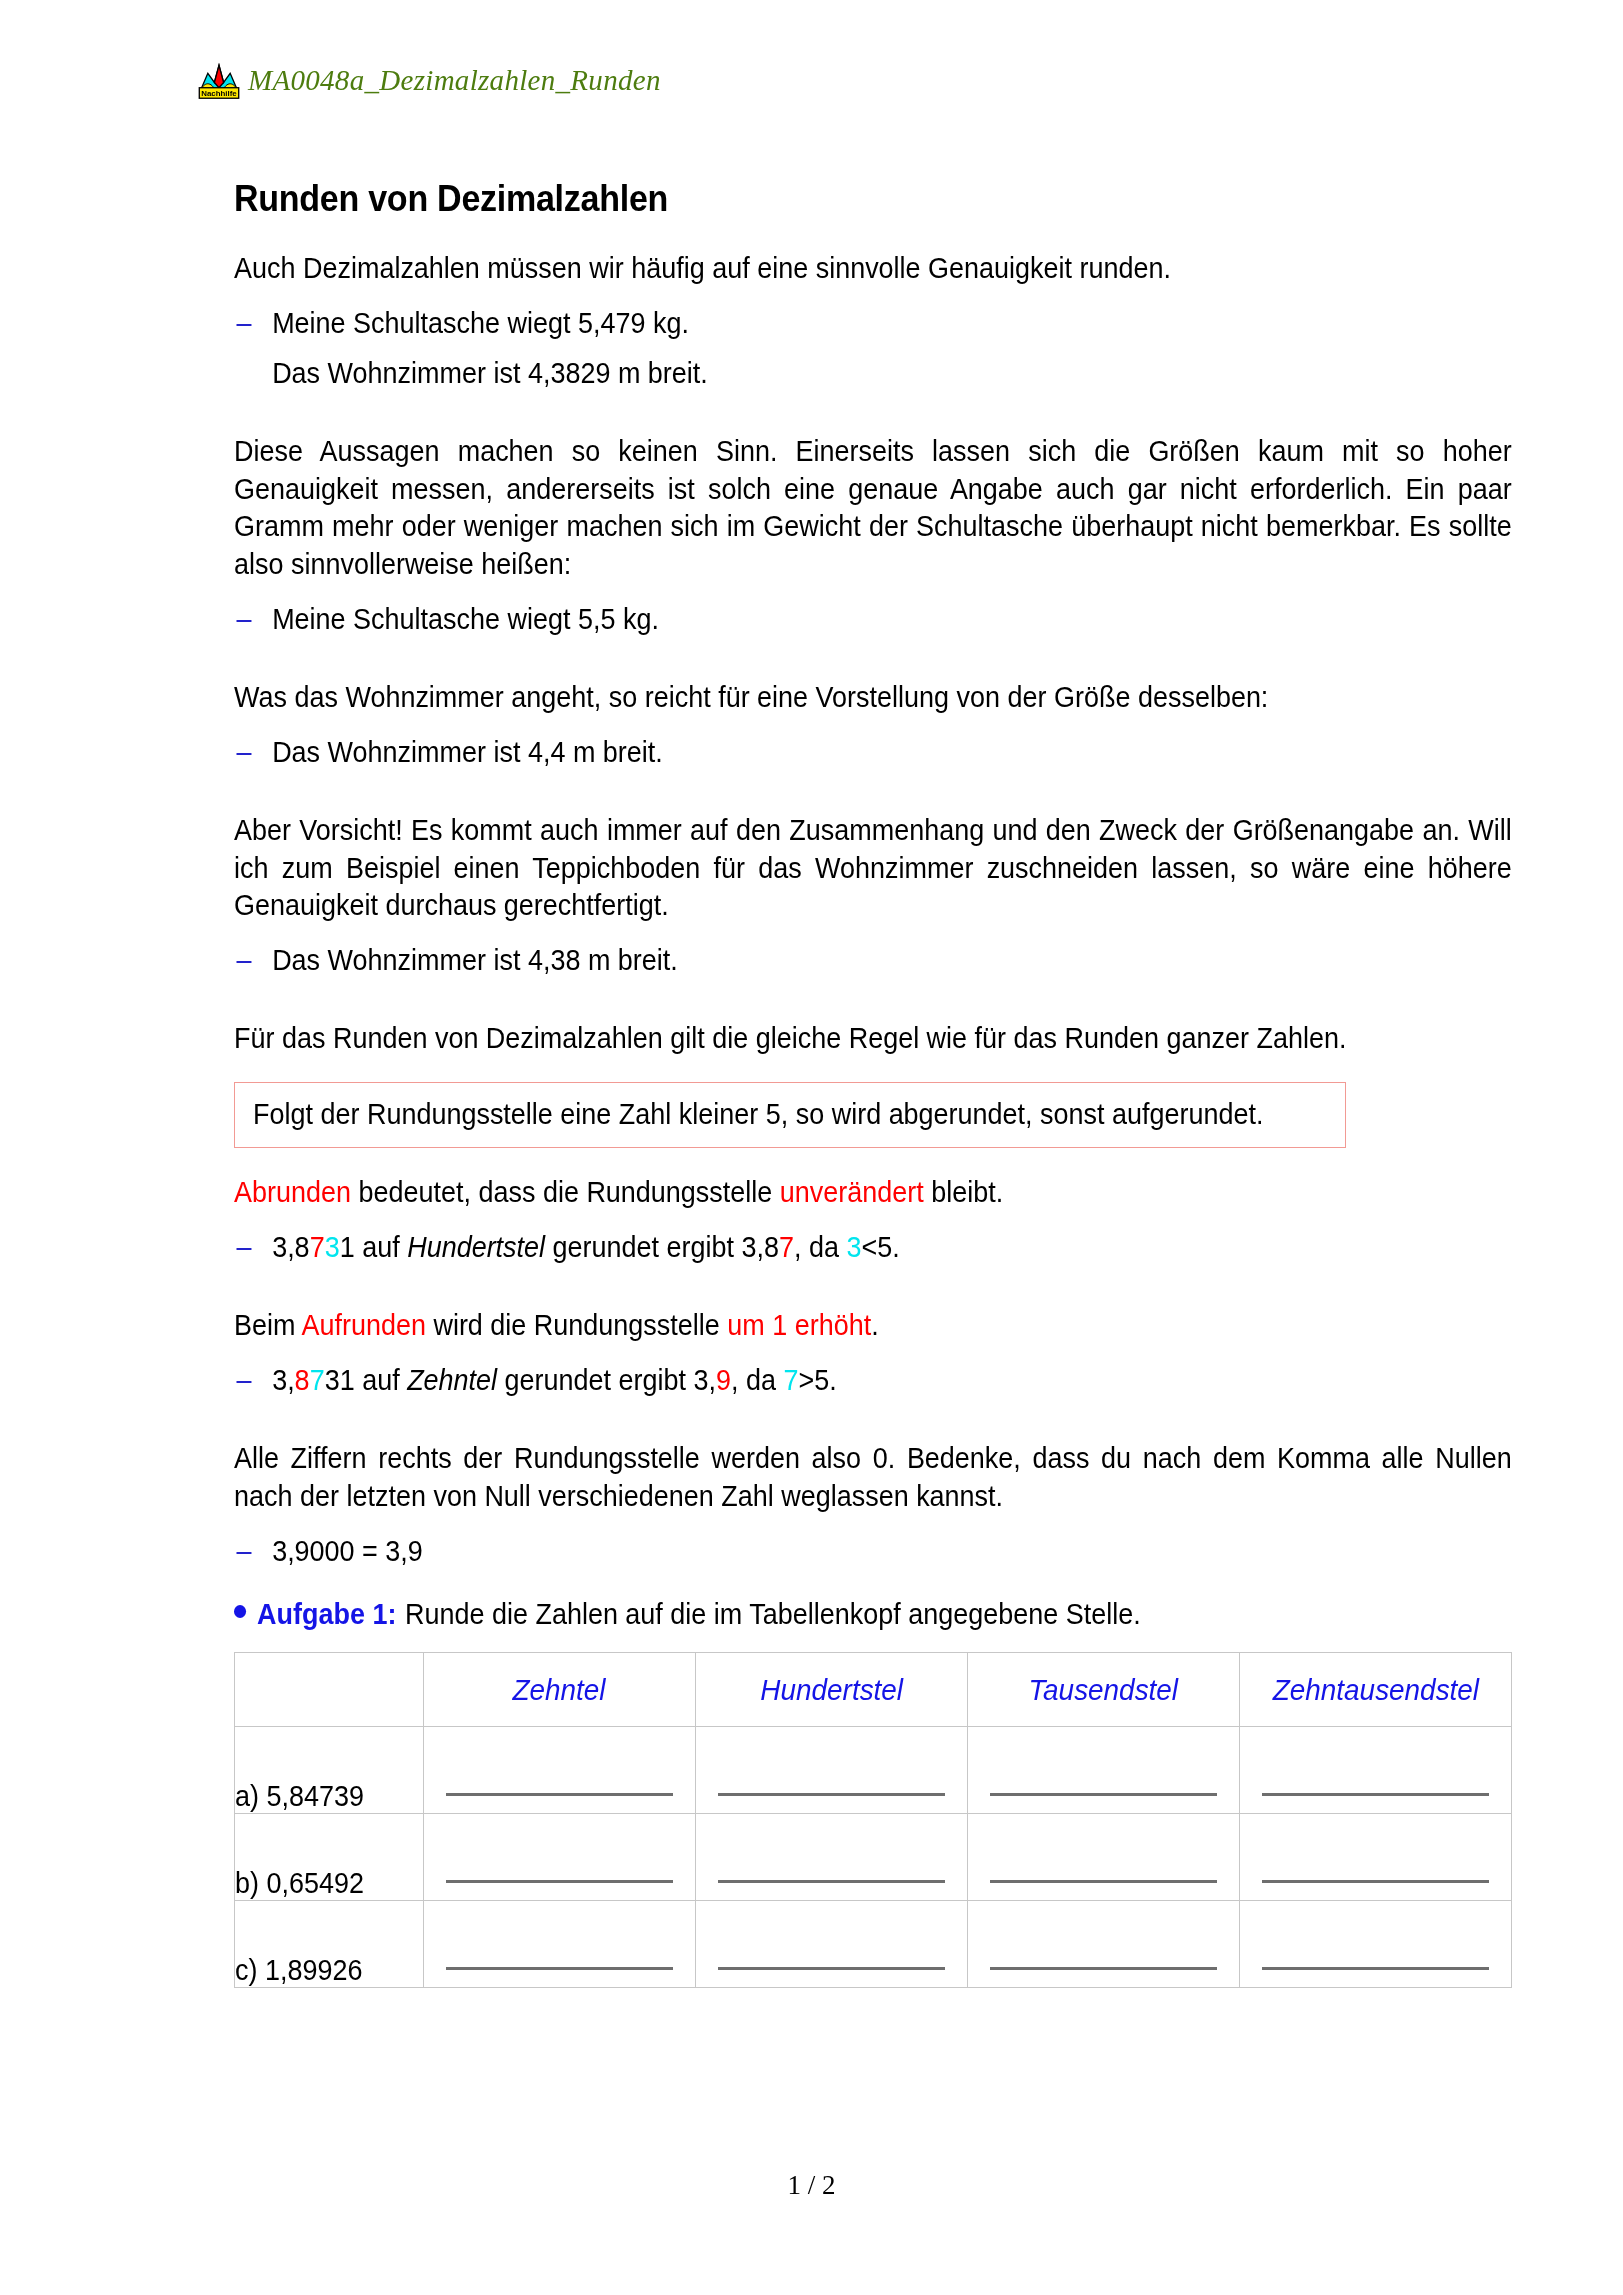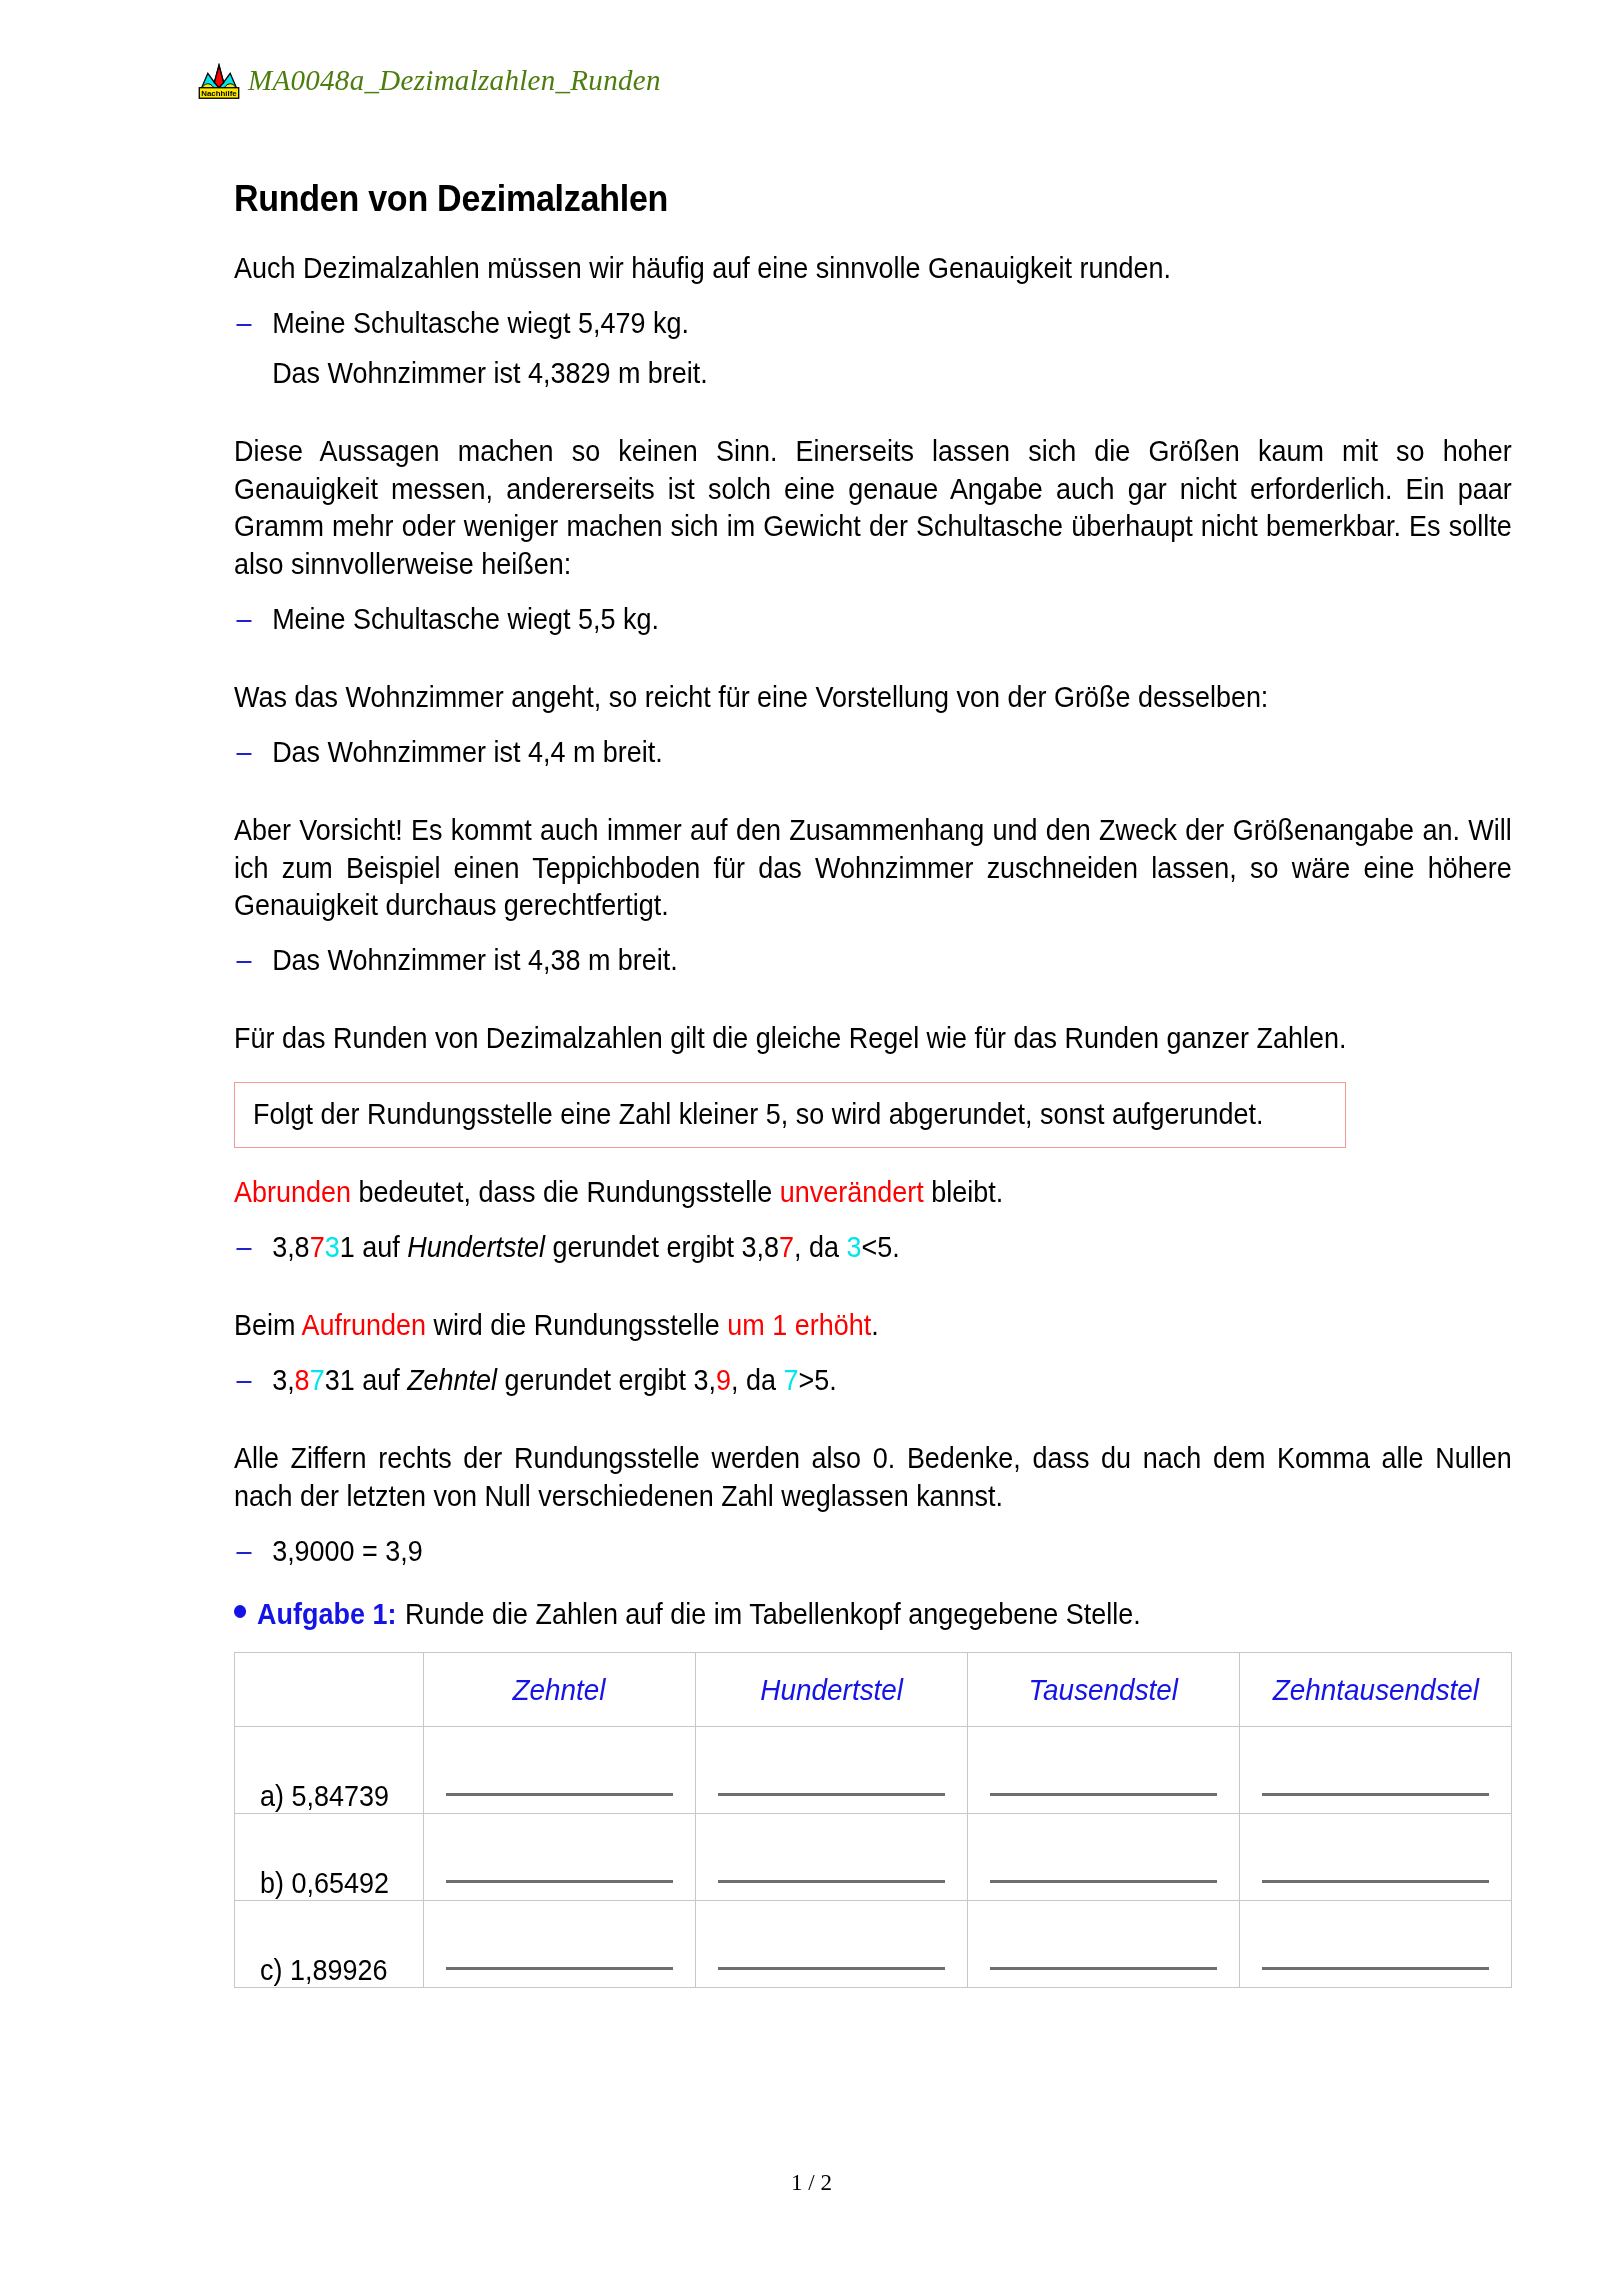--- a/index.html
+++ b/index.html
@@ -158,21 +158,20 @@
   table.round-table {
     border-collapse: collapse;
     width: 1276px;
     table-layout: fixed;
     margin-top: 6.5px;
   }
   table.round-table td, table.round-table th {
     border: 1.3px solid #c7c7c7;
     padding: 0;
     vertical-align: bottom;
-    text-align: center;
   }
   table.round-table th {
     height: 73px;
     text-align: center;
     vertical-align: middle;
     font-weight: normal;
   }
   table.round-table th .hdr {
     color: #1414e6;
     font-style: italic;
@@ -209,21 +208,21 @@
   col.cx { width: 272px; }
 
   
   .footer {
     position: absolute;
     left: 0;
     top: 2170px;
     width: 1623px;
     text-align: center;
     font-family: "Liberation Serif", serif;
-    font-size: 23px;
+    font-size: 27px;
     color: #000;
   }
 </style>
 </head>
 <body>
 
 <div class="page">
 
   <div class="header">
     <div class="logo">

